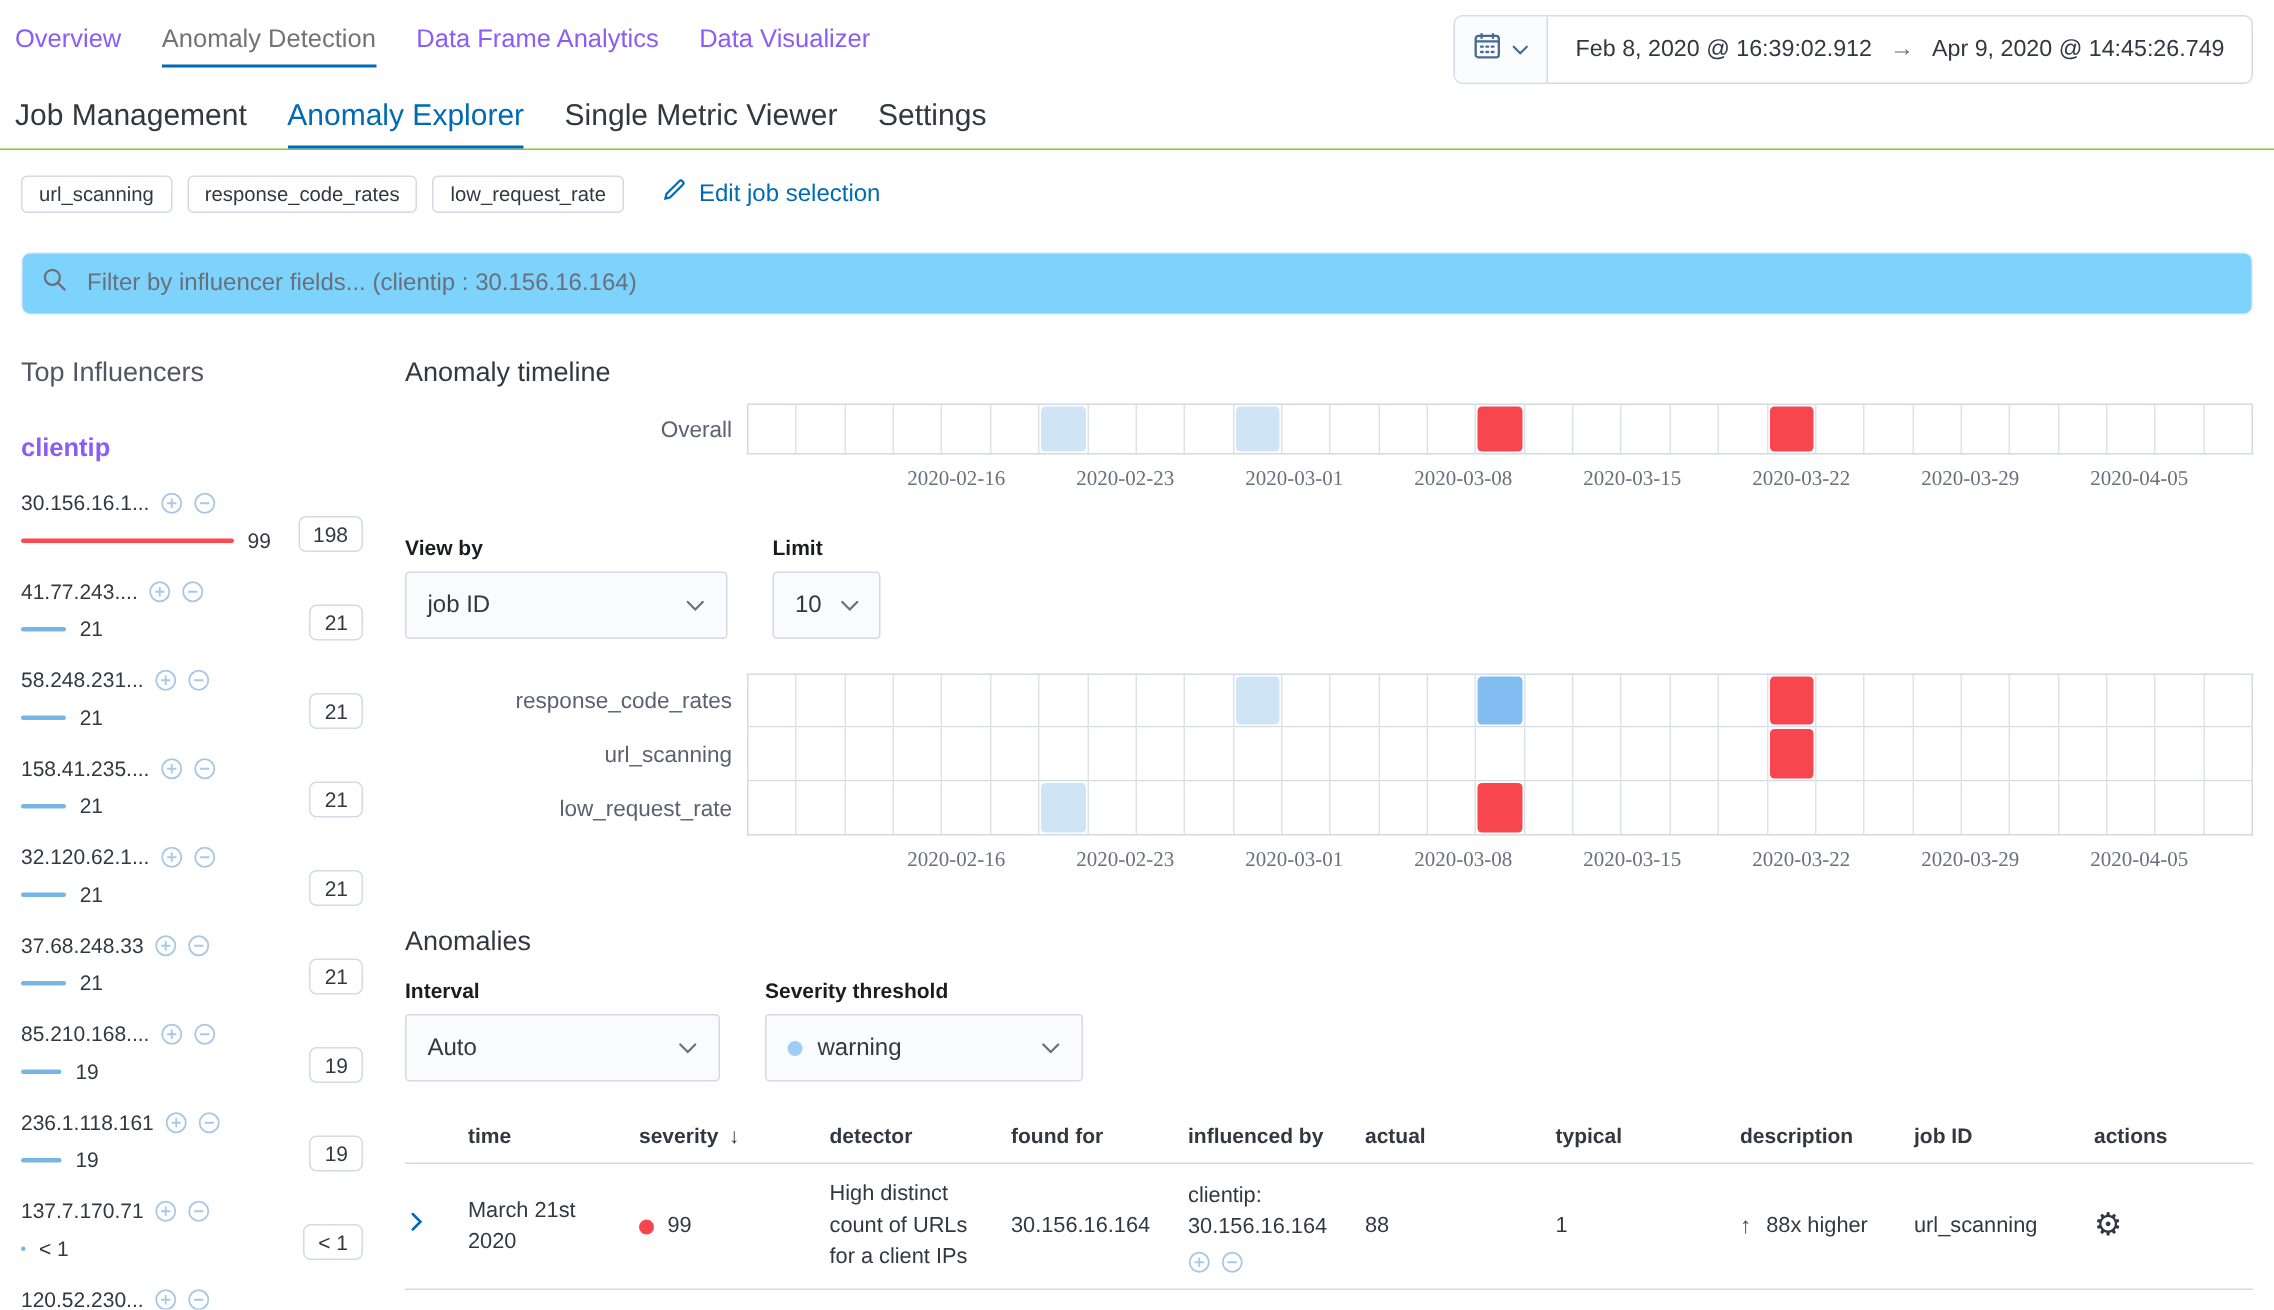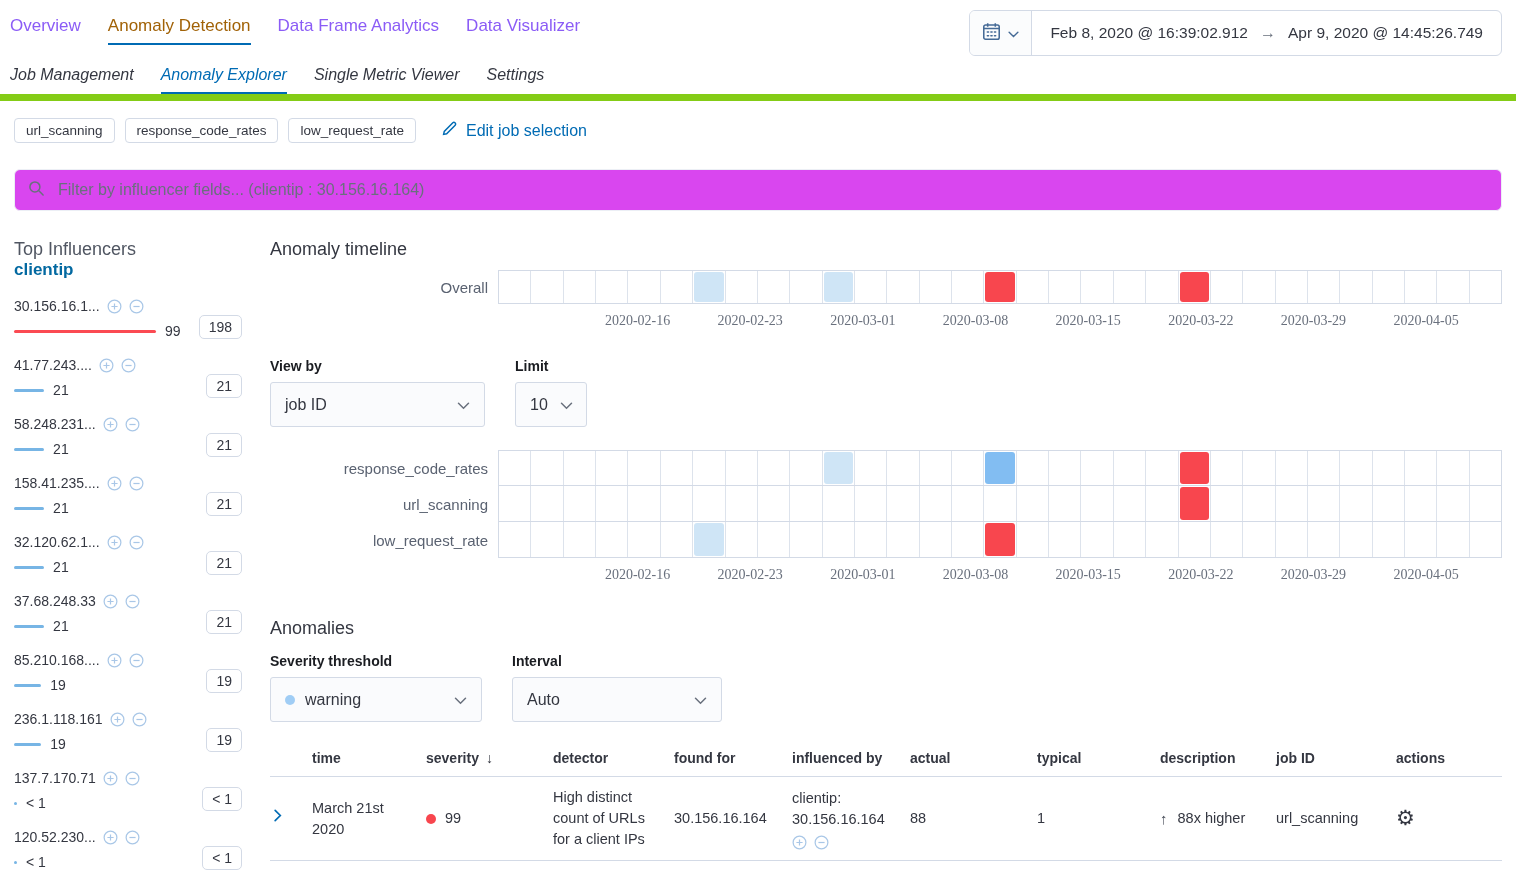--- a/index.html
+++ b/index.html
@@ -6,46 +6,46 @@
   html,body { margin:0; padding:0; }
   body {
     width:1516px; height:873px; overflow:hidden;
     background:#fff; color:#343741;
     font-family:"Liberation Sans", sans-serif;
   }
   
   .header { display:flex; justify-content:space-between; align-items:flex-start; padding:10px 14px 0 10px; }
   .top-tabs { display:flex; gap:27px; font-size:17px; padding-top:6px; }
   .tab { padding-bottom:7px; cursor:pointer; color:#8b5cf6; }
-  .tab.active { color:#a16207; border-bottom:2px solid #006bb4; }
+  .tab.active { color:#737373; border-bottom:2px solid #006bb4; }
   .datebar { display:flex; gap:13px; }
   .superdate { display:flex; align-items:center; height:46px; border:1px solid #d3dae6; border-radius:6px; background:#fff; overflow:hidden; }
   .quick { display:flex; align-items:center; gap:7px; padding:0 12px; height:100%; border-right:1px solid #d3dae6; background:#fbfcfd; cursor:pointer; }
   .dates { display:flex; align-items:center; gap:12px; padding:0 18px; font-size:15.5px; white-space:nowrap; cursor:pointer; }
   .range-arrow { color:#69707d; font-size:16px; }
   .refresh-btn { display:flex; align-items:center; gap:9px; background:#0b5cad; color:#fff; font-size:16px; border:none; border-radius:6px; padding:0 19px; height:46px; cursor:pointer; font-family:inherit; }
   
-  .subnav { display:flex; gap:27px; font-size:16px; padding:10px 0 0 10px; border-bottom:7px solid #84cc16;font-style:italic; }
+  .subnav { display:flex; gap:27px; font-size:20px; padding:10px 0 0 10px; border-bottom:1px solid #84cc16; }
   .subtab { padding-bottom:10px; cursor:pointer; }
   .subtab.active { color:#006bb4; box-shadow:inset 0 -2px 0 #006bb4; }
   
   .badges-row { display:flex; align-items:center; gap:10px; padding:17px 14px 0; }
   .badge { border:1px solid #d3dae6; border-radius:4px; padding:4px 11px; font-size:13.5px; background:#fff; }
   .edit-link { display:flex; align-items:center; gap:8px; color:#006bb4; font-size:16px; margin-left:14px; cursor:pointer; }
   
-  .filterbar { margin:26px 14px 0; background:#d946ef; border:1px solid #eceff5; border-radius:6px; height:42px; display:flex; align-items:center; padding:0 13px; gap:11px; }
+  .filterbar { margin:26px 14px 0; background:#7dd3fc; border:1px solid #eceff5; border-radius:6px; height:42px; display:flex; align-items:center; padding:0 13px; gap:11px; }
   .filterbar input { border:none; background:transparent; outline:none; font-size:16px; flex:1; color:#343741; font-family:inherit; }
   .filterbar input::placeholder { color:#69707d; }
   
   .content { display:flex; padding:28px 14px 0; }
   .sidebar { width:242px; flex:none; }
   .main { flex:1; padding-left:14px; min-width:0; }
   
   .side-title { font-size:18px; color:#505662; }
-  .side-field { font-size:17px; font-weight:700; color:#0369a1; margin-top:0; }
+  .side-field { font-size:17px; font-weight:700; color:#8b5cf6; margin-top:30px; }
   .inf-item { position:relative; margin-top:18px; padding-right:58px; min-height:38px; }
   .inf-top { display:flex; align-items:center; gap:7px; font-size:14px; }
   .inf-label { cursor:pointer; }
   .inf-icon { display:inline-flex; cursor:pointer; }
   .inf-bar-row { display:flex; align-items:center; gap:9px; margin-top:9px; font-size:14px; }
   .inf-bar { height:3px; border-radius:2px; display:inline-block; }
   .inf-badge { position:absolute; right:14px; top:17px; border:1px solid #d3dae6; border-radius:5px; padding:3px 9px; font-size:14px; min-width:34px; text-align:center; }
   
   .section-title { font-size:18px; color:#343741; }
   .sw-row { display:flex; align-items:stretch; }
@@ -601,35 +601,35 @@
             <span class="tick" style="left: 92.44%;">2020-04-05</span>
           </div>
       </div>
     </div>
 
     <div class="anomalies-block">
       <div class="section-title">Anomalies</div>
 
       <div class="anomalies-controls">
         <div>
+          <div class="ctl-label">Interval</div>
+          <div class="select" style="width:210px;">
+            <span>Auto</span>
+            <span><svg width="13" height="8" viewBox="0 0 12 8">
+                  <path d="M1 1.3l5 5 5-5" fill="none" stroke="#69707d" stroke-width="1.5" stroke-linecap="round"></path>
+                </svg></span>
+          </div>
+        </div>
+        <div>
           <div class="ctl-label">Severity threshold</div>
           <div class="select" style="width:212px;">
             <span class="sel-inner">
               <span class="sev-dot" id="warning-dot" style="background: rgb(130, 189, 242);"></span>
               <span>warning</span>
             </span>
-            <span><svg width="13" height="8" viewBox="0 0 12 8">
-                  <path d="M1 1.3l5 5 5-5" fill="none" stroke="#69707d" stroke-width="1.5" stroke-linecap="round"></path>
-                </svg></span>
-          </div>
-        </div>
-        <div>
-          <div class="ctl-label">Interval</div>
-          <div class="select" style="width:210px;">
-            <span>Auto</span>
             <span><svg width="13" height="8" viewBox="0 0 12 8">
                   <path d="M1 1.3l5 5 5-5" fill="none" stroke="#69707d" stroke-width="1.5" stroke-linecap="round"></path>
                 </svg></span>
           </div>
         </div>
       </div>
 
       <div class="t-header" id="table-header">
           <div></div>
           <div class="th">

